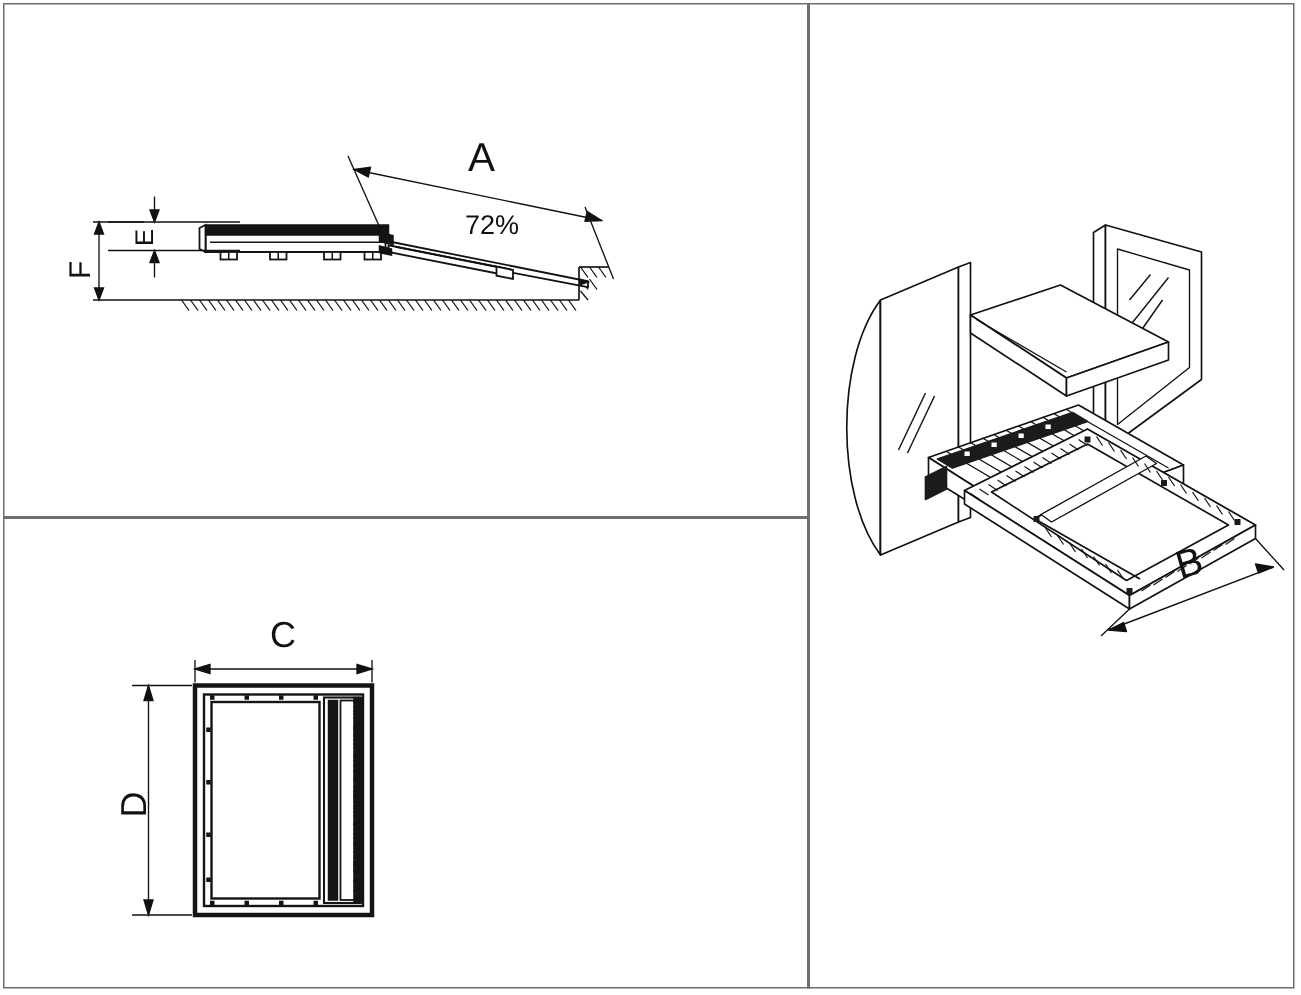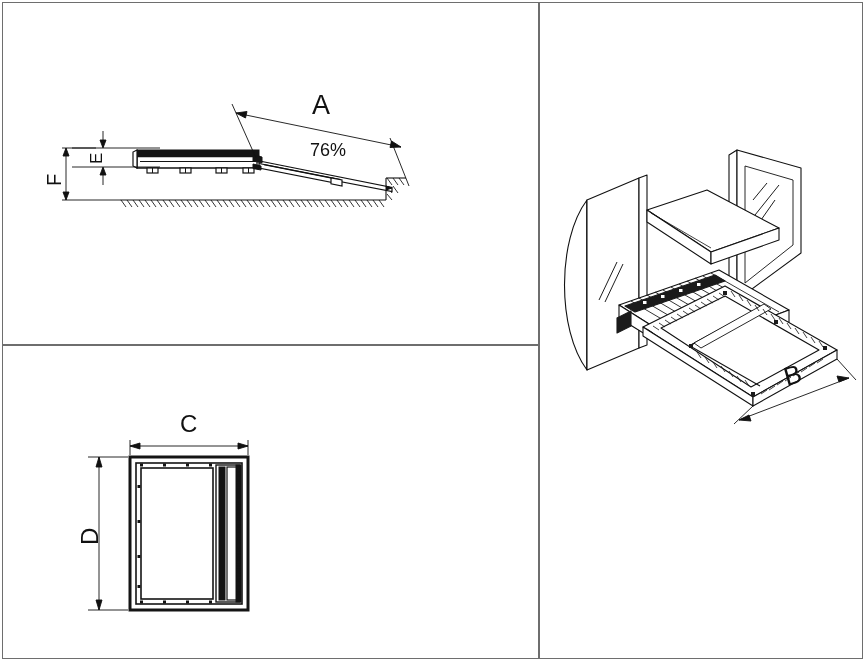--- a/index.html
+++ b/index.html
@@ -176,21 +176,21 @@
           <line x1="66" y1="148" x2="66" y2="200"></line>
           <path d="M66 148 L63 156 L69 156 Z" fill="#111"></path>
           <path d="M66 200 L63 192 L69 192 Z" fill="#111"></path>
         </g>
 
       </g>
     </svg>
 
     <div class="lbl lbl-A" style="left:312px;top:92px;">A</div>
 
-    <div class="lbl lbl-pct" style="left:310px;top:141px;">76%</div>
+    <div class="lbl lbl-pct" style="left:310px;top:141px;">72%</div>
 
     <div class="lbl lbl-E rot90" style="left:88px;top:164px;">E</div>
 
     <div class="lbl lbl-F rot90" style="left:44px;top:186px;">F</div>
   </div>
 
   <div class="view" style="left:0;top:345px;width:538px;height:318px;">
 
     <svg width="538" height="318" viewBox="0 0 538 318">
       <g stroke="#111" fill="none">

